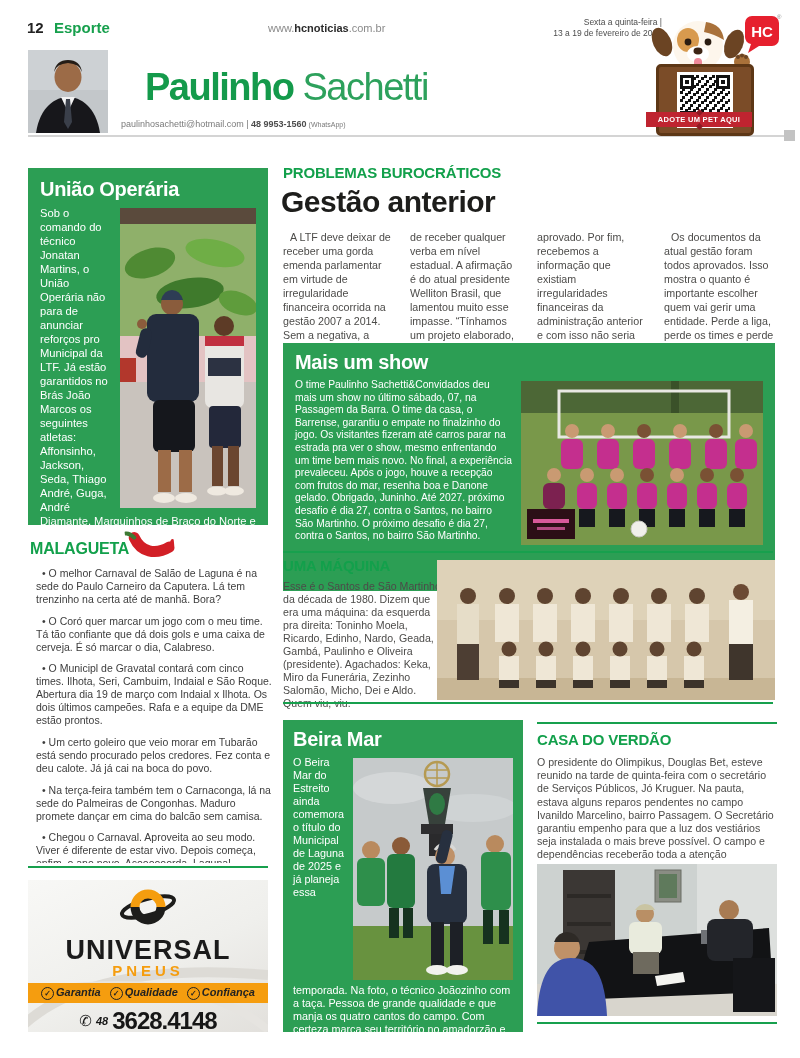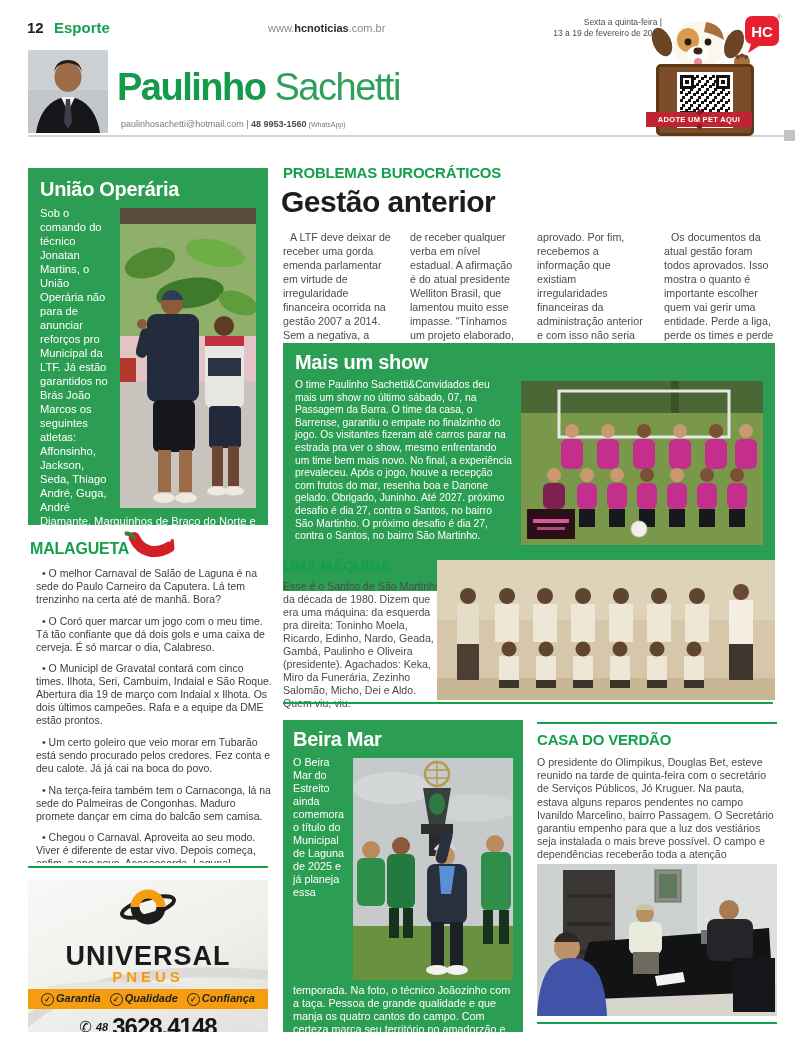--- a/index.html
+++ b/index.html
@@ -8,21 +8,21 @@
   .abs{position:absolute;}
 
   
   .page-num{left:27px;top:19px;font-size:15px;font-weight:bold;color:#222;}
   .section-name{left:54px;top:19px;font-size:15px;font-weight:bold;color:#17a04d;}
   .website{left:268px;top:22px;font-size:11px;color:#8a8a8a;}
   .website b{color:#2b2b2b;}
   .dateline{left:470px;top:17px;width:192px;text-align:right;font-size:8.5px;line-height:10.5px;color:#4c4c4c;}
   .author-photo{left:28px;top:50px;}
   .author-name{left:117px;top:66px;font-size:38px;letter-spacing:-1.5px;white-space:nowrap;}
-  .author-name .first{font-weight:bold;color:#149a4b;}
+  .author-name .first{font-weight:bold;color:#149a4b;margin-left:28px;}
   .author-name .last{font-weight:normal;color:#2da15c;}
   .contact{left:121px;top:119px;font-size:9px;color:#7a7a7a;white-space:nowrap;}
   .contact b{color:#4c4c4c;}
   .contact .small{font-size:7px;}
   .hdr-line{left:28px;top:135px;width:756px;height:2px;background:#d4d4d4;}
   .hdr-handle{left:784px;top:130px;width:11px;height:11px;background:#c3c3c3;}
   .dog{left:648px;top:10px;}
   .sign-board{left:656px;top:64px;width:92px;height:66px;background:#7b4c28;border:3px solid #5d3716;border-radius:5px;
               display:flex;align-items:center;justify-content:center;}
   .qr-wrap{width:56px;height:56px;background:#fff;display:flex;align-items:center;justify-content:center;}
@@ -44,21 +44,21 @@
   .uniao .bd{font-size:11.2px;line-height:14px;}
   .uniao svg.ph{float:right;margin:2px 0 3px 6px;}
   .malagueta-h{left:30px;top:540px;}
   .chili{left:126px;top:527px;transform:rotate(-6deg);}
   .malagueta-items{left:28px;top:567px;width:244px;height:296px;overflow:hidden;
                    font-size:10.5px;line-height:12.9px;color:#3d3d3d;}
   .malagueta-items p{margin:0 0 9px 8px;text-indent:6px;}
   .l-rule{left:28px;top:866px;width:240px;}
   .ad{left:28px;top:880px;width:240px;height:152px;background:linear-gradient(155deg,#f8f8f6 0%,#efefec 55%,#e2e0dc 100%);
       overflow:hidden;text-align:center;}
-  .ad .brand{font-size:27px;font-weight:bold;color:#1b1b1b;letter-spacing:1px;line-height:26px;margin-top:12px;}
+  .ad .brand{font-size:27px;font-weight:bold;color:#1b1b1b;letter-spacing:1px;line-height:26px;margin-top:6px;}
   .ad .sub{font-size:15px;font-weight:bold;color:#f59d0f;letter-spacing:4px;line-height:16px;}
   .ad .bar{margin-top:4px;height:20px;background:#f59d0f;display:flex;align-items:center;justify-content:center;gap:9px;
            font-size:11px;font-weight:bold;font-style:italic;color:#222;}
   .ad .bar .chk{display:inline-flex;width:11px;height:11px;border:1.4px solid #222;border-radius:50%;
                 align-items:center;justify-content:center;font-size:8px;font-style:normal;margin-right:2px;}
   .ad .phone-row{margin-top:4px;color:#161616;display:flex;align-items:center;justify-content:center;gap:4px;}
   .ad .phone-icon{font-size:15px;}
   .ad .ddd{font-size:11px;font-weight:bold;font-style:italic;}
   .ad .number{font-size:24px;font-weight:bold;letter-spacing:-1px;}
 

